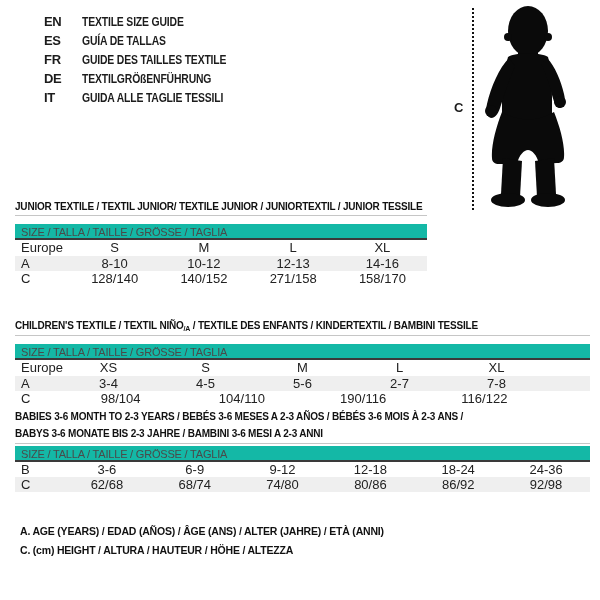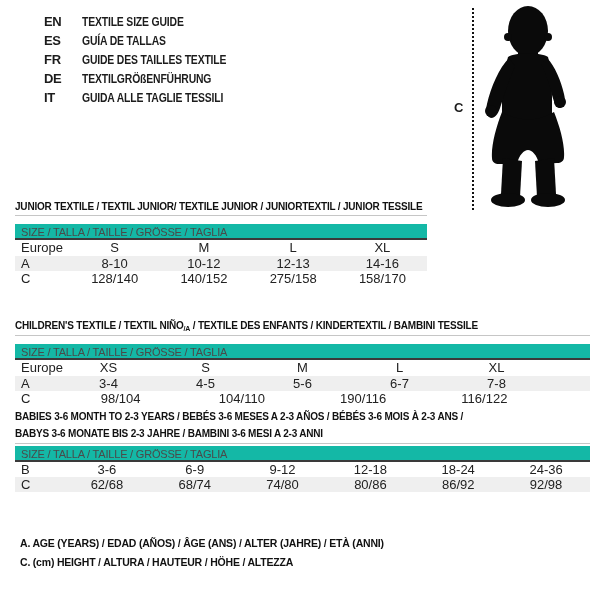--- a/index.html
+++ b/index.html
@@ -33,21 +33,21 @@
   .row.head{height:16px;line-height:16px;}
   .row.shade{background:#efefef;}
   .cell-label{padding-left:6px;box-sizing:border-box;}
   .t1 .cell-label{width:55px;}
   .t2 .cell-label{width:45px;}
   .t3 .cell-label{width:48px;}
   .cell{flex:1;text-align:center;}
   .t2 .spacer{flex:0 0 45px;}
 
   
-  .legend{position:absolute;left:20px;top:534px;}
+  .legend{position:absolute;left:20px;top:522px;}
   .legend-line{font-weight:bold;font-size:10.5px;line-height:18.5px;
                letter-spacing:-0.2px;white-space:nowrap;color:#111;}
 </style>
 </head>
 <body>
 
 <div class="canvas">
 
   <div class="langs">
     <div class="lang-row">
@@ -108,21 +108,21 @@
       <div class="cell-label">A</div>
       <div class="cell">8-10</div>
       <div class="cell">10-12</div>
       <div class="cell">12-13</div>
       <div class="cell">14-16</div>
     </div>
     <div class="row">
       <div class="cell-label">C</div>
       <div class="cell">128/140</div>
       <div class="cell">140/152</div>
-      <div class="cell">275/158</div>
+      <div class="cell">271/158</div>
       <div class="cell">158/170</div>
     </div>
   </div>
 
   <div class="tbl t2" style="top:320px;width:575px;">
     <div class="tbl-title"><span>CHILDREN'S TEXTILE / TEXTIL NIÑO</span><span class="sub">/A</span><span> / TEXTILE DES ENFANTS / KINDERTEXTIL / BAMBINI TESSILE</span></div>
     <div class="rule"></div>
     <div class="size-bar">SIZE / TALLA / TAILLE / GRÖSSE / TAGLIA</div>
     <div class="row head">
       <div class="cell-label">Europe</div>
@@ -131,21 +131,21 @@
       <div class="cell">M</div>
       <div class="cell">L</div>
       <div class="cell">XL</div>
       <div class="spacer"></div>
     </div>
     <div class="row shade">
       <div class="cell-label">A</div>
       <div class="cell">3-4</div>
       <div class="cell">4-5</div>
       <div class="cell">5-6</div>
-      <div class="cell">6-7</div>
+      <div class="cell">2-7</div>
       <div class="cell">7-8</div>
       <div class="spacer"></div>
     </div>
     <div class="row">
       <div class="cell-label">C</div>
       <div class="cell">98/104</div>
       <div class="cell">104/110</div>
       <div class="cell">190/116</div>
       <div class="cell">116/122</div>
       <div class="spacer"></div>

